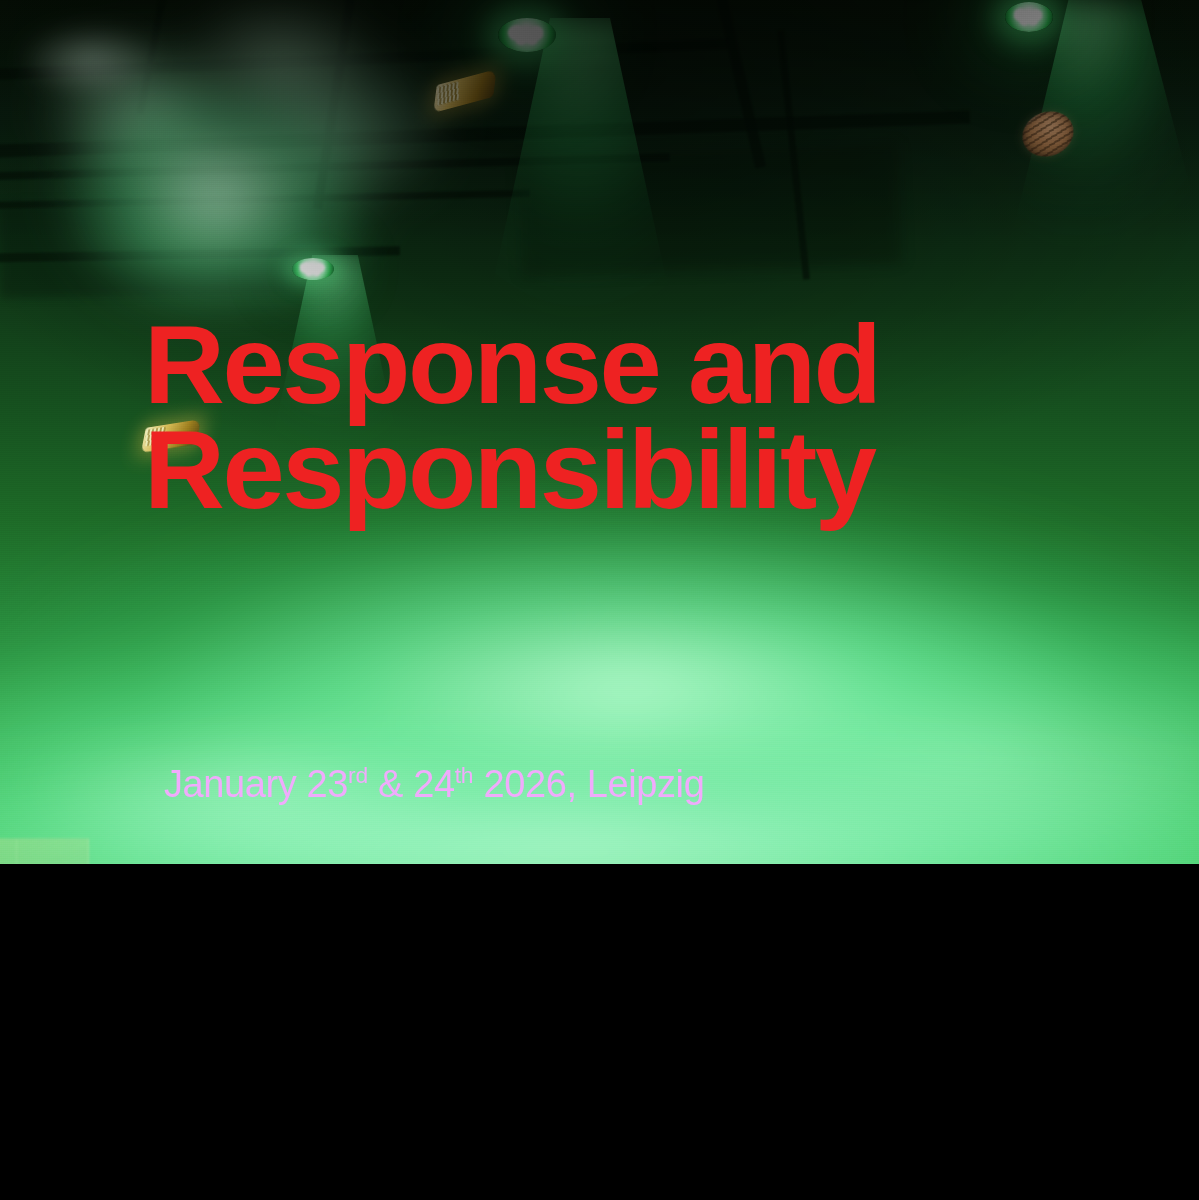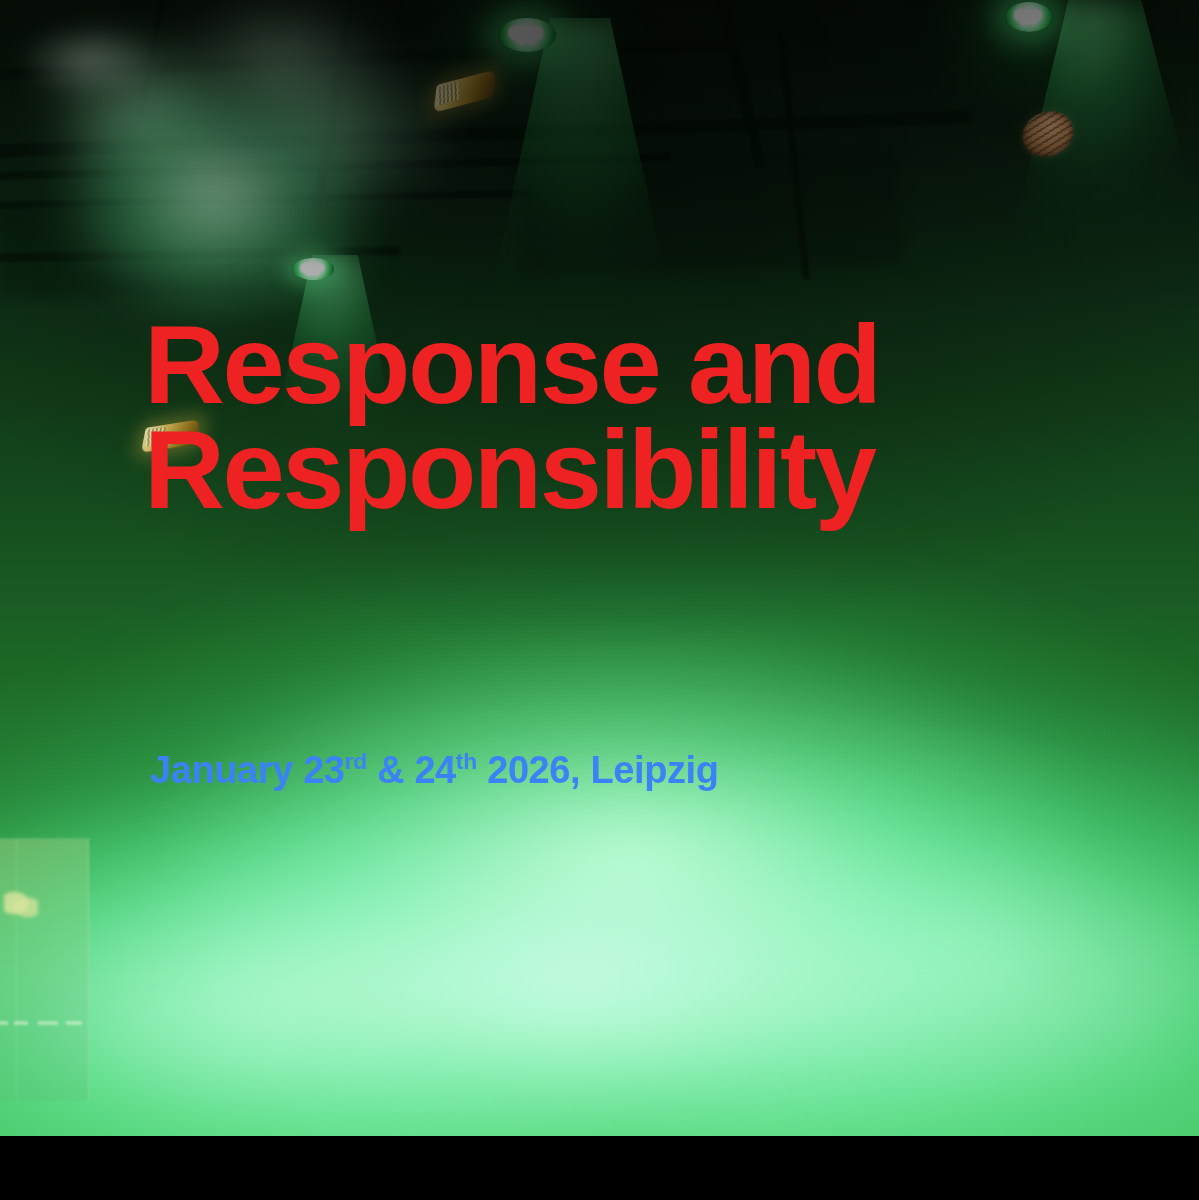--- a/index.html
+++ b/index.html
@@ -7,21 +7,21 @@
     padding: 0;
     background: #000;
   }
   body {
     font-family: "Liberation Sans", sans-serif;
   }
 
   #poster {
     position: relative;
     width: 1199px;
-    height: 1136px;
+    height: 864px;
     overflow: hidden;
     background: #0b2a10;
     isolation: isolate;
   }
 
   
 
   .layer {
     position: absolute;
     inset: 0;
@@ -279,26 +279,26 @@
     font-weight: 700;
     letter-spacing: -0.6px;
     color: #e21f22;
     white-space: pre-line;
   }
 
   .dateline {
     position: absolute;
     top: 744px;
     left: 2px;
-    margin: 4px;
+    margin: 18px;
     font-size: 38px;
     line-height: 1.2;
-    font-weight: 700;
+    font-weight: 400;
     letter-spacing: -0.4px;
-    color: #3b82f6;
+    color: #f0abfc;
   }
   .dateline sup {
     font-size: .60em;
     vertical-align: super;
     line-height: 0;
     letter-spacing: -0.2px;
   }
 </style>
 </head>
 <body>

